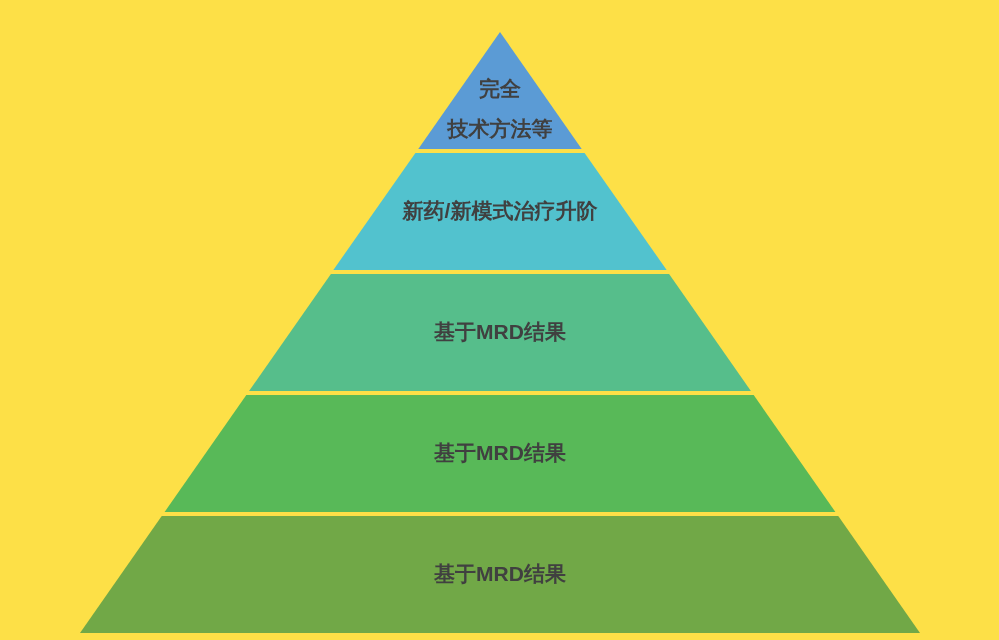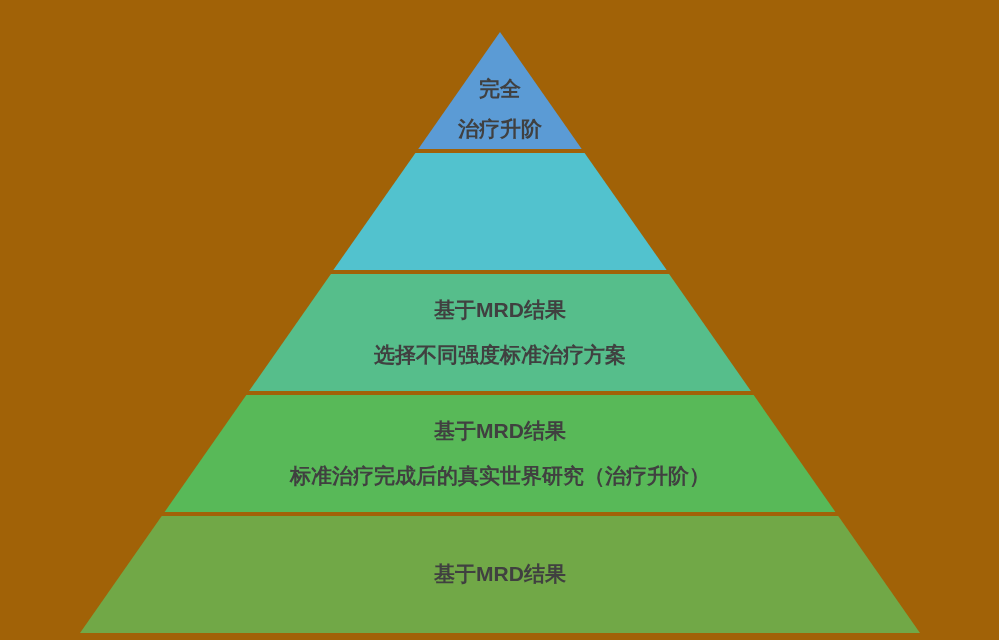--- a/index.html
+++ b/index.html
@@ -5,21 +5,21 @@
   html, body {
     margin: 0;
     padding: 0;
     background: #ffffff;
     font-family: "Liberation Sans", "DejaVu Sans", sans-serif;
   }
   .canvas {
     position: relative;
     width: 999px;
     height: 640px;
-    background: #a16207;
+    background: #fde047;
     overflow: hidden;
   }
   .pyramid {
     position: absolute;
     left: 80px;
     top: 32px;
     width: 840px;
     height: 601px;
   }
   .level {
@@ -67,34 +67,33 @@
   }
 </style>
 </head>
 <body>
 
 <div class="canvas">
   <div class="pyramid">
 
     <div class="level level-1" style="background-color: rgb(91, 155, 213);">
       <div class="line">完全</div>
-      <div class="line">治疗升阶</div>
+      <div class="line">技术方法等</div>
     </div>
 
     <div class="level level-2" style="background-color: rgb(82, 194, 206);">
+      <div class="line">新药/新模式治疗升阶</div>
     </div>
 
     <div class="level level-3" style="background-color: rgb(86, 190, 139);">
       <div class="line">基于MRD结果</div>
-      <div class="line">选择不同强度标准治疗方案</div>
     </div>
 
     <div class="level level-4" style="background-color: rgb(88, 185, 88);">
       <div class="line">基于MRD结果</div>
-      <div class="line">标准治疗完成后的真实世界研究（治疗升阶）</div>
     </div>
 
     <div class="level level-5" style="background-color: rgb(113, 168, 71);">
       <div class="line">基于MRD结果</div>
     </div>
 
   </div>
 </div>
 
 </body></html>

